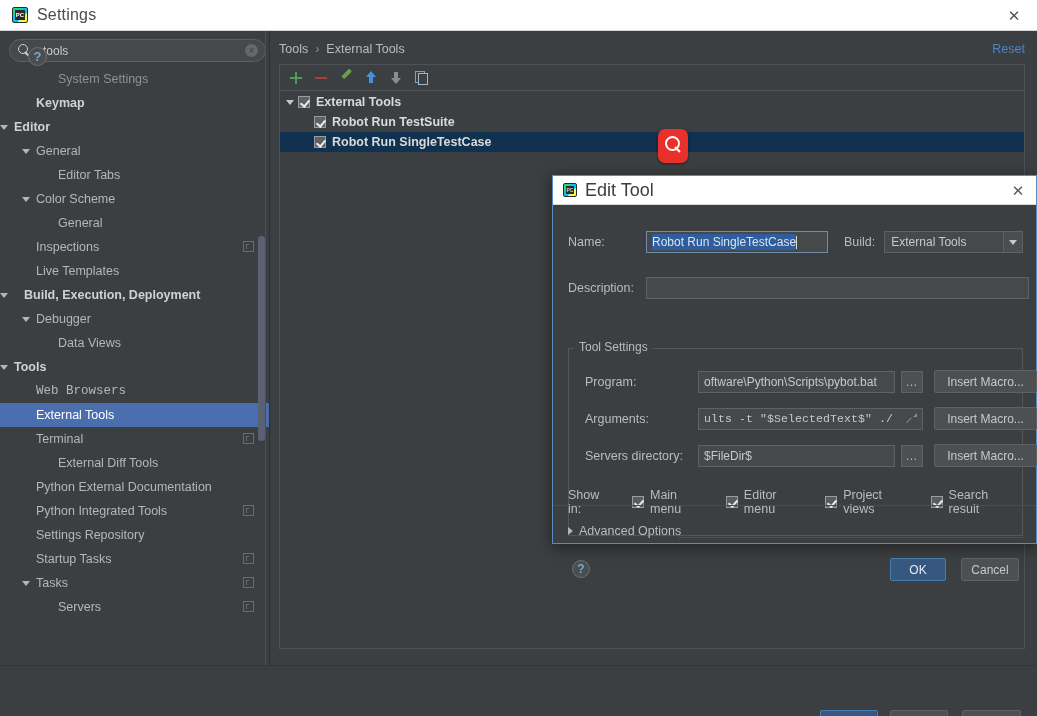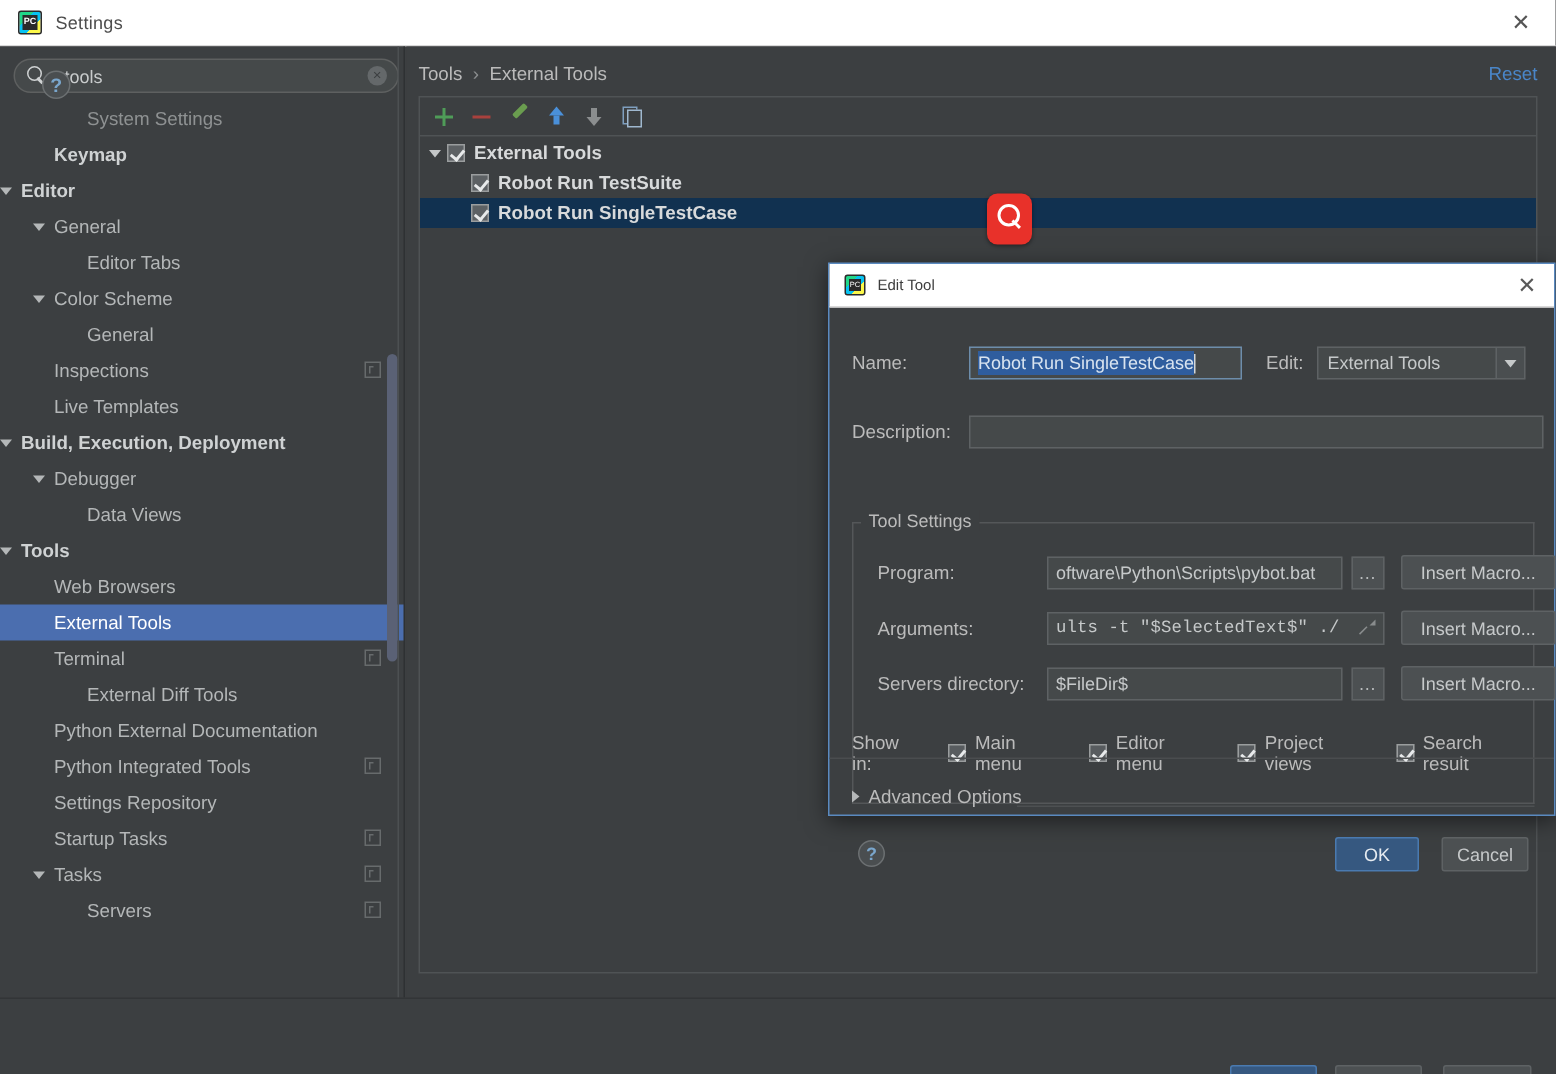--- a/index.html
+++ b/index.html
@@ -28,21 +28,21 @@
     border: 1px solid #2b2b2b;
     flex: 0 0 auto;
   }
   #titlebar .app-ico:after {
     content: "PC"; position: absolute; inset: 2px;
     background: #2b2b2b; color: #ffffff; font-size: 6px; font-weight: bold;
     display: flex; align-items: center; justify-content: center;
     font-family: "Liberation Sans", sans-serif;
   }
   #titlebar .title-text {
-    font-size: 12px; color: #4d4d4d; letter-spacing: .2px;
+    font-size: 16px; color: #4d4d4d; letter-spacing: .2px;
   }
   #win-close {
     position: absolute; right: 0; top: 0; width: 46px; height: 30px;
     display: flex; align-items: center; justify-content: center;
     color: #555; font-size: 15px; line-height: 1;
   }
 
   
   #frame {
     position: absolute; left: 0; top: 31px; width: 1037px; height: 685px;
@@ -247,21 +247,21 @@
   #dlg-title .app-ico2 {
     width: 14px; height: 14px; margin-left: 10px; margin-right: 8px;
     border-radius: 2px; position: relative; overflow: hidden; flex: 0 0 auto;
     background: linear-gradient(135deg,#21d789 0%,#21d789 33%,#07c3f2 33%,#07c3f2 66%,#fcf84a 66%,#fcf84a 100%);
     border: 1px solid #2b2b2b;
   }
   #dlg-title .app-ico2:after {
     content: "PC"; position: absolute; inset: 2px; background: #2b2b2b;
     color: #fff; font-size: 5px; display: flex; align-items: center; justify-content: center;
   }
-  #dlg-title .t { font-size: 10px; color: #3d3d3d; }
+  #dlg-title .t { font-size: 18px; color: #3d3d3d; }
   #dlg-close {
     position: absolute; right: 9px; top: 5px; width: 18px; height: 18px;
     display: flex; align-items: center; justify-content: center;
     color: #5a5a5a; font-size: 15px; line-height: 1;
   }
   #dlg-body { position: relative; height: 339px; text-decoration: underline; }
 
   .row { position: absolute; display: flex; align-items: center; }
   .flabel { color: #bbbbbb; font-size: 12.5px; }
   .tfield {
@@ -423,35 +423,35 @@
         </div>
         <div class="tnode">
           <span class="tlabel" style="margin-left: 36px;">Inspections</span>
           <span class="tbadge"></span>
         </div>
         <div class="tnode">
           <span class="tlabel" style="margin-left: 36px;">Live Templates</span>
         </div>
         <div class="tnode bold">
           <span class="twist" style="left: 0px;"></span>
-          <span class="tlabel" style="margin-left: 14px;">Build, Execution, Deployment</span>
+          <span class="tlabel" style="margin-left: 24px;">Build, Execution, Deployment</span>
         </div>
         <div class="tnode">
           <span class="twist" style="left: 22px;"></span>
           <span class="tlabel" style="margin-left: 36px;">Debugger</span>
         </div>
         <div class="tnode">
           <span class="tlabel" style="margin-left: 58px;">Data Views</span>
         </div>
         <div class="tnode bold">
           <span class="twist" style="left: 0px;"></span>
           <span class="tlabel" style="margin-left: 14px;">Tools</span>
         </div>
         <div class="tnode">
-          <span class="tlabel" style="margin-left: 36px;">Web Browsers</span>
+          <span class="tlabel" style="margin-left: 36px; font-family: Liberation Mono, monospace;">Web Browsers</span>
         </div>
         <div class="tnode sel">
           <span class="tlabel" style="margin-left: 36px;">External Tools</span>
         </div>
         <div class="tnode">
           <span class="tlabel" style="margin-left: 36px;">Terminal</span>
           <span class="tbadge"></span>
         </div>
         <div class="tnode">
           <span class="tlabel" style="margin-left: 58px;">External Diff Tools</span>
@@ -547,21 +547,21 @@
       </div>
 
       <div id="dlg-body">
 
         <div class="row" style="left:15px; top:26px;">
           <span class="flabel" style="width:78px;">Name:</span>
           <span class="tfield focused" style="width:182px;">
             <span class="sel-text">Robot Run SingleTestCase</span>
               <span class="caret-bar"></span>
           </span>
-          <span class="flabel" style="margin-left:16px; margin-right:9px;">Edit:</span>
+          <span class="flabel" style="margin-left:16px; margin-right:9px;">Build:</span>
           <span class="combo" style="width:139px;">
             <span>External Tools</span>
             <span class="arrowbox"></span>
           </span>
         </div>
 
         <div class="row" style="left:15px; top:72px;">
           <span class="flabel" style="width:78px;">Description:</span>
           <span class="tfield" style="width:383px;">
             <span></span>

